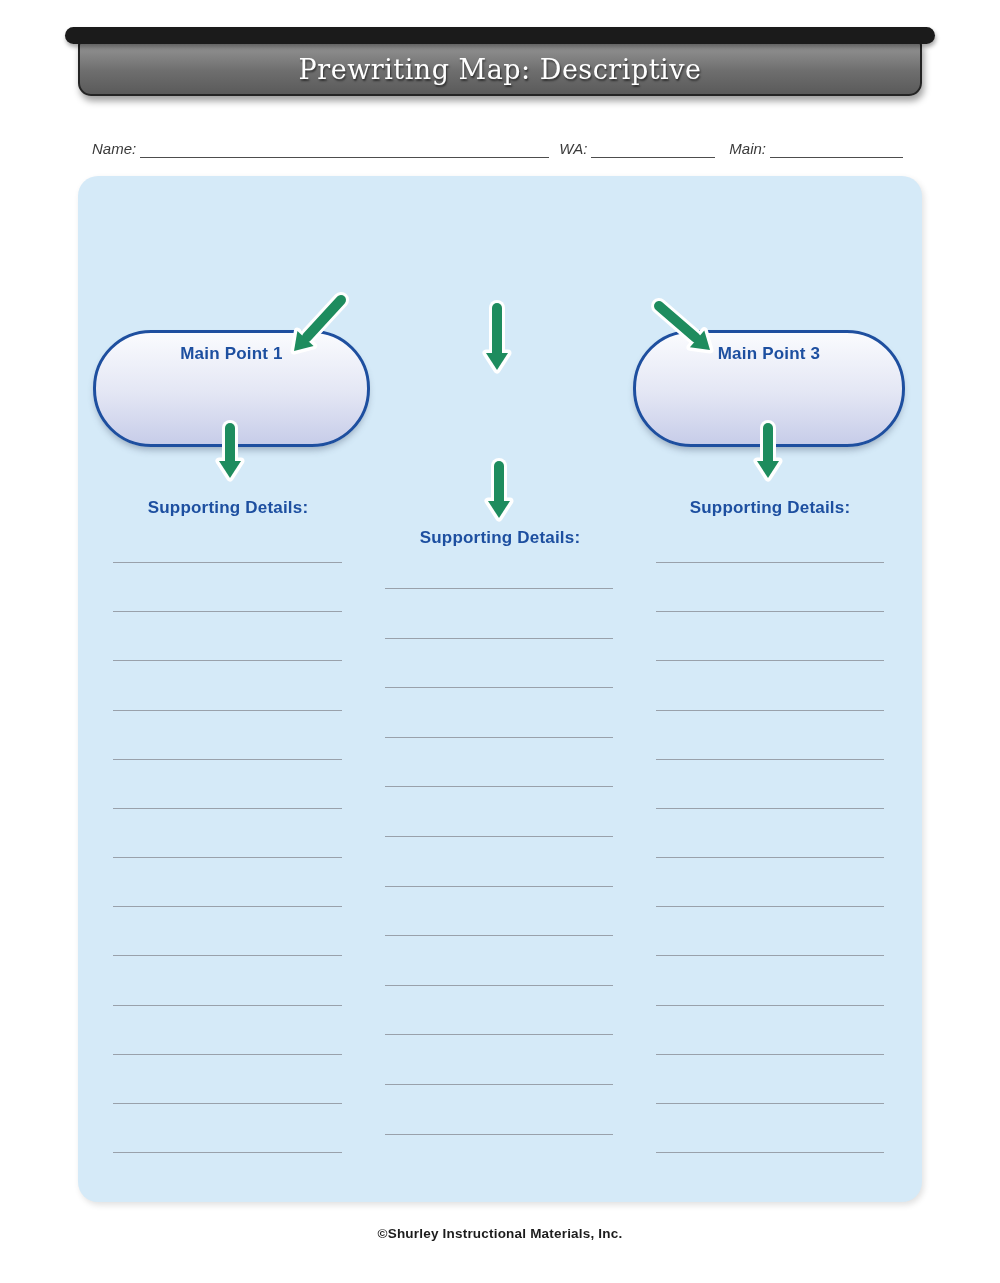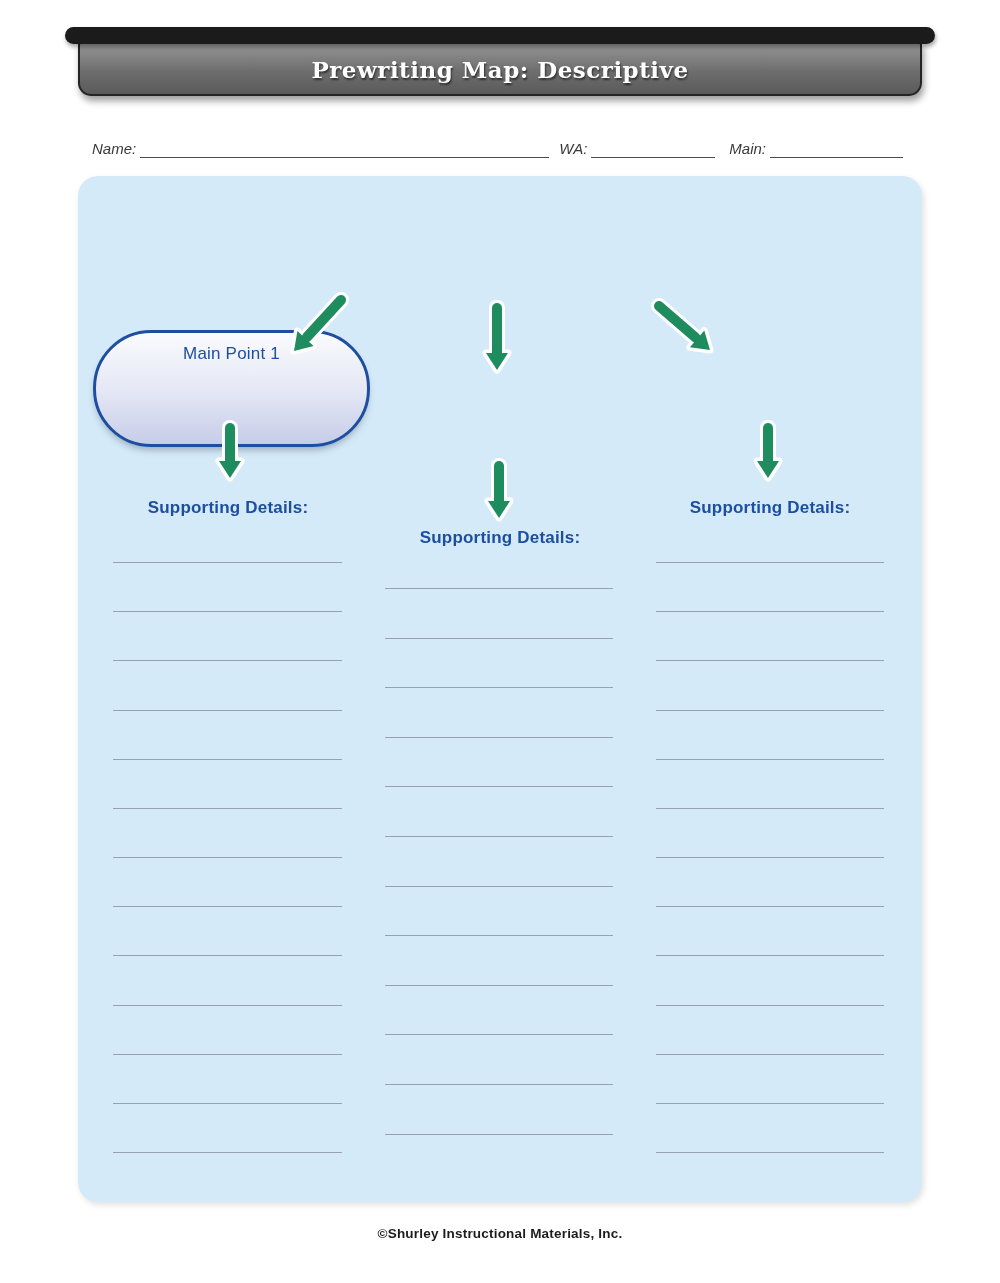--- a/index.html
+++ b/index.html
@@ -14,22 +14,22 @@
     box-shadow:1px 3px 4px rgba(0,0,0,.35);
   }
   .title-panel{
     position:absolute;left:78px;top:41px;width:844px;height:55px;z-index:2;
     background:linear-gradient(180deg,#969696 0%,#6e6e6e 55%,#5a5a5a 100%);
     border:2px solid #242424;border-radius:4px 4px 13px 13px;
     box-shadow:2px 5px 7px rgba(0,0,0,.38);
     display:flex;align-items:center;justify-content:center;box-sizing:border-box;
   }
   .title-text{
-    color:#ffffff;font-family:"DejaVu Serif",serif;font-weight:bold;
-    font-size:23px;letter-spacing:.5px;text-shadow:1px 2px 2px rgba(0,0,0,.55);
+    color:#ffffff;font-family:"DejaVu Serif",serif;font-weight:normal;
+    font-size:27px;letter-spacing:.5px;text-shadow:1px 2px 2px rgba(0,0,0,.55);
     padding-top:2px;
   }
   
   .name-row{
     position:absolute;left:92px;top:138px;width:811px;height:20px;
     display:flex;align-items:flex-end;font-size:15px;color:#3a3a3a;font-style:italic;
   }
   .name-row .lbl{white-space:nowrap;padding:0 4px 0 0;line-height:18px;}
   .uline{border-bottom:1.6px solid #4d4d4d;height:15px;}
   .u-name{flex:1;margin-right:10px;}
@@ -53,21 +53,21 @@
     color:#1d4fa0;letter-spacing:.6px;
   }
   .bubble{
     position:absolute;box-sizing:border-box;
     background:linear-gradient(180deg,#fafbfe 0%,#e3e6f4 55%,#c7cde9 100%);
     border:3.5px solid #1e4f9f;border-radius:58px;
     box-shadow:0 5px 7px -2px rgba(80,95,120,.45);
     text-align:center;
   }
   .bubble .bubble-label{
-    display:inline-block;font-weight:normal;font-size:17px;color:#1d4fa0;letter-spacing:.2px;
+    display:inline-block;font-weight:bold;font-size:17px;color:#1d4fa0;letter-spacing:.2px;
   }
   .bubble-1{left:15px;top:154px;width:277px;height:117px;z-index:1;}
   .bubble-1 .bubble-label{margin-top:11px;}
   .bubble-2{left:289px;top:191px;width:266px;height:115px;z-index:2;}
   .bubble-2 .bubble-label{margin-top:9px;}
   .bubble-3{left:555px;top:154px;width:272px;height:117px;z-index:1;}
   .bubble-3 .bubble-label{margin-top:11px;}
   .arrow-overlay{position:absolute;left:0;top:0;width:844px;height:1026px;z-index:4;pointer-events:none;}
   .details-label{
     position:absolute;font-weight:bold;font-size:17px;color:#1d4fa0;
@@ -102,20 +102,23 @@
   <span class="uline u-wa"></span>
   <span class="lbl">Main:</span>
   <span class="uline u-date"></span>
 </div>
 
 <div class="map-panel">
 
 
   <div class="bubble bubble-1">
     <span class="bubble-label">Main Point 1</span>
+  </div>
+  <div class="bubble bubble-3">
+    <span class="bubble-label">Main Point 3</span>
   </div>
 
   <div class="details-label details-label-1">Supporting Details:</div>
   <div class="details-label details-label-2">Supporting Details:</div>
   <div class="details-label details-label-3">Supporting Details:</div>
 
   <div class="lines-group lines-1">
       <div class="wline" style="top: 0px;"></div>
       <div class="wline" style="top: 49.17px;"></div>
       <div class="wline" style="top: 98.34px;"></div>

